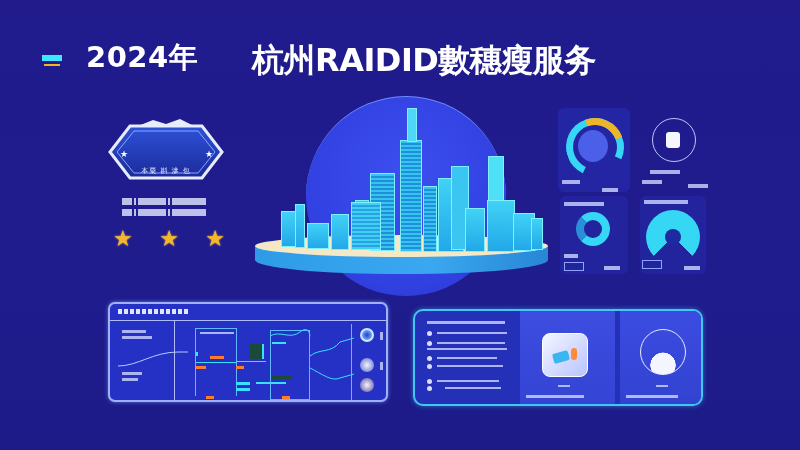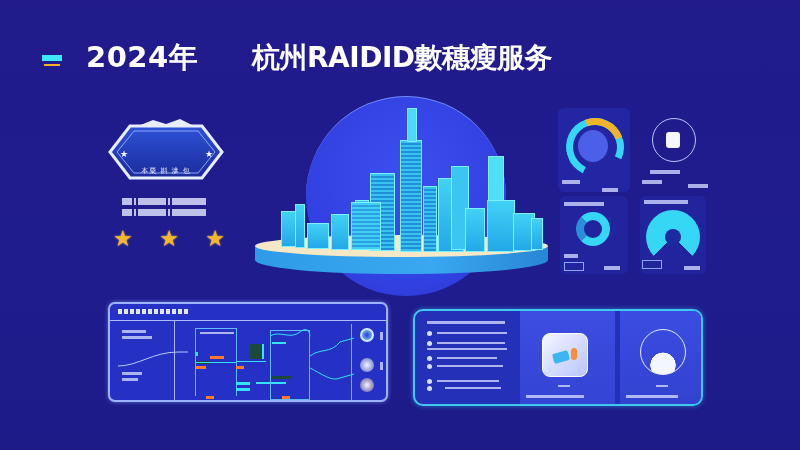--- a/index.html
+++ b/index.html
@@ -10,21 +10,21 @@
     color: #fff;
     position: relative;
   }
   .abs { position: absolute; }
 
   
   .hdr-icon { left: 42px; top: 55px; width: 20px; height: 12px; }
   .hdr-icon .bar1 { position:absolute; left:0; top:0; width:20px; height:6px; background:#3de8ff; }
   .hdr-icon .bar2 { position:absolute; left:2px; top:9px; width:16px; height:2px; background:#f0b429; }
   .hdr-year { left: 86px; top: 38px; font-size: 29px; font-weight: 600; letter-spacing: 0.5px; }
-  .hdr-title { left: 252px; top: 39px; font-size: 28px; font-weight: 600; letter-spacing: -0.5px; white-space: nowrap; }
+  .hdr-title { left: 252px; top: 39px; font-size: 32px; font-weight: 600; letter-spacing: -0.5px; white-space: nowrap; }
 
   
   .badge { left: 108px; top: 118px; width: 116px; height: 70px; }
   .badge-txt { position:absolute; left:0; right:0; top:22px; text-align:center; font-size:22px; font-weight:800; color:#fff; letter-spacing:0.5px; font-family:"Liberation Sans", sans-serif; }
   .badge-sub { position:absolute; left:0; right:0; top:48px; text-align:center; font-size:7px; color:#e6ecff; letter-spacing:1px; }
   .desc { left: 122px; top: 198px; width: 100px; }
   .desc-line { height: 8px; margin-bottom: 3px; display:flex; gap:2px; }
   .glyph { display:inline-block; height:7px; background:#d9defa; opacity:0.85; }
   .stars { left: 113px; top: 228px; width: 112px; display:flex; justify-content:space-between; }
   .star { font-size: 22px; color: #f6b62a; line-height: 22px; text-shadow: 0 0 2px #ffcf5a; }

